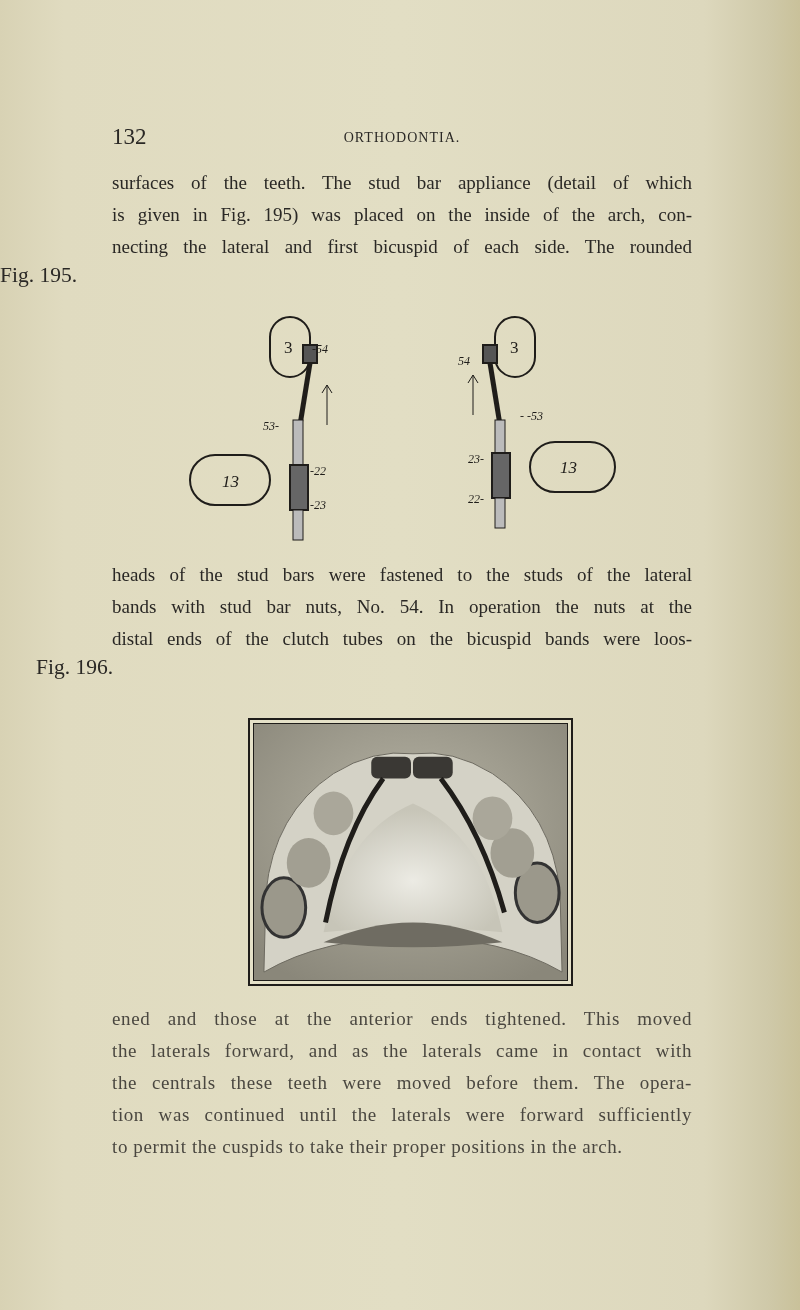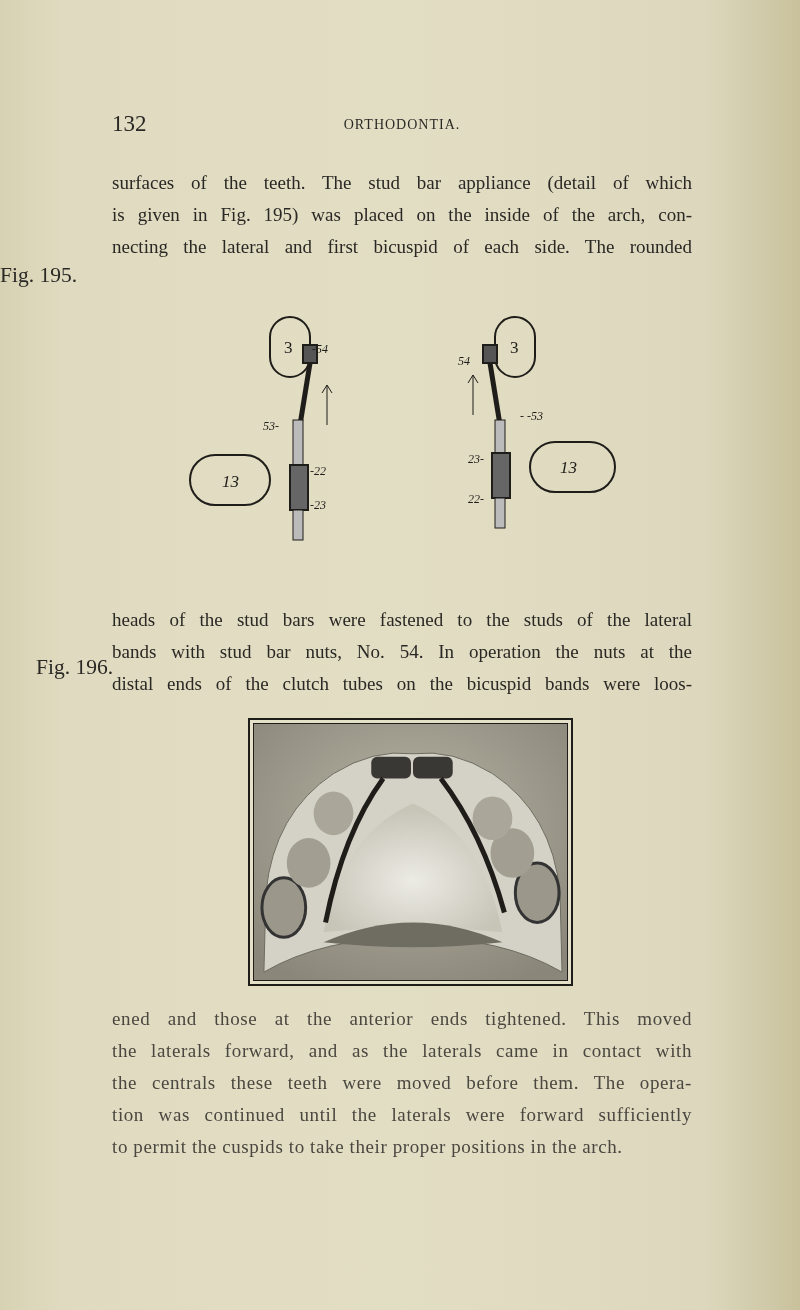--- a/index.html
+++ b/index.html
@@ -3,21 +3,21 @@
 <meta charset="utf-8">
 <style>
   html, body { margin: 0; padding: 0; }
   body {
     width: 800px; height: 1310px; overflow: hidden;
     background: linear-gradient(90deg, #d8d2b4 0%, #e0dbc0 8%, #e2dec4 50%, #ddd8bd 88%, #cfc9a9 96%, #c9c19a 100%);
     font-family: "Liberation Serif", "DejaVu Serif", serif;
     color: #2a2825;
     position: relative;
   }
-  .page-header { position: absolute; top: 111px; left: 112px; width: 580px; height: 30px; }
+  .page-header { position: absolute; top: 124px; left: 112px; width: 580px; height: 30px; }
   .page-number { position: absolute; left: 0; top: 0; font-size: 23px; }
   .running-head { position: absolute; left: 0; width: 100%; top: 6px; text-align: center; font-size: 14px; letter-spacing: 1px; }
   .para { position: absolute; left: 112px; width: 580px; font-size: 19px; line-height: 32px; text-align: justify; }
   .para span { display: block; text-align-last: justify; white-space: nowrap; }
   .para span.last { text-align-last: left; }
   .para.faded { color: #4a4740; letter-spacing: 0.6px; }
   .caption { position: absolute; left: 0; width: 800px; text-align: left; font-size: 21.5px; }
   .fig195 { position: absolute; top: 305px; left: 150px; width: 500px; height: 245px; }
   .fig196 { position: absolute; top: 718px; left: 248px; width: 325px; height: 268px; border: 2px solid #1f1d1a; box-sizing: border-box; padding: 3px; background: #e5e1c8; }
   .fig196 .inner { width: 100%; height: 100%; border: 1px solid #1f1d1a; box-sizing: border-box; overflow: hidden; }
@@ -70,21 +70,21 @@
       <rect x="380" y="137" width="85" height="50" rx="25"></rect>
       <text x="410" y="168" fill="#1f1d1a" stroke="none" font-size="17">13</text>
       <text x="308" y="60" fill="#1f1d1a" stroke="none" font-size="12">54</text>
       <text x="370" y="115" fill="#1f1d1a" stroke="none" font-size="12">- -53</text>
       <text x="318" y="158" fill="#1f1d1a" stroke="none" font-size="12">23-</text>
       <text x="318" y="198" fill="#1f1d1a" stroke="none" font-size="12">22-</text>
     </g>
   </svg>
 </div>
 
-<div class="para" style="top:559px;margin-top:45px;">
+<div class="para" style="top:559px;">
   <span>heads of the stud bars were fastened to the studs of the lateral</span>
   <span>bands with stud bar nuts, No. 54.  In operation the nuts at the</span>
   <span>distal ends of the clutch tubes on the bicuspid bands were loos-</span>
 </div>
 
 <div class="caption" style="top:655px;padding-left:36px;">Fig. 196.</div>
 
 <div class="fig196">
   <div class="inner">
     <svg width="100%" height="100%" viewBox="0 0 315 258" preserveAspectRatio="none">

